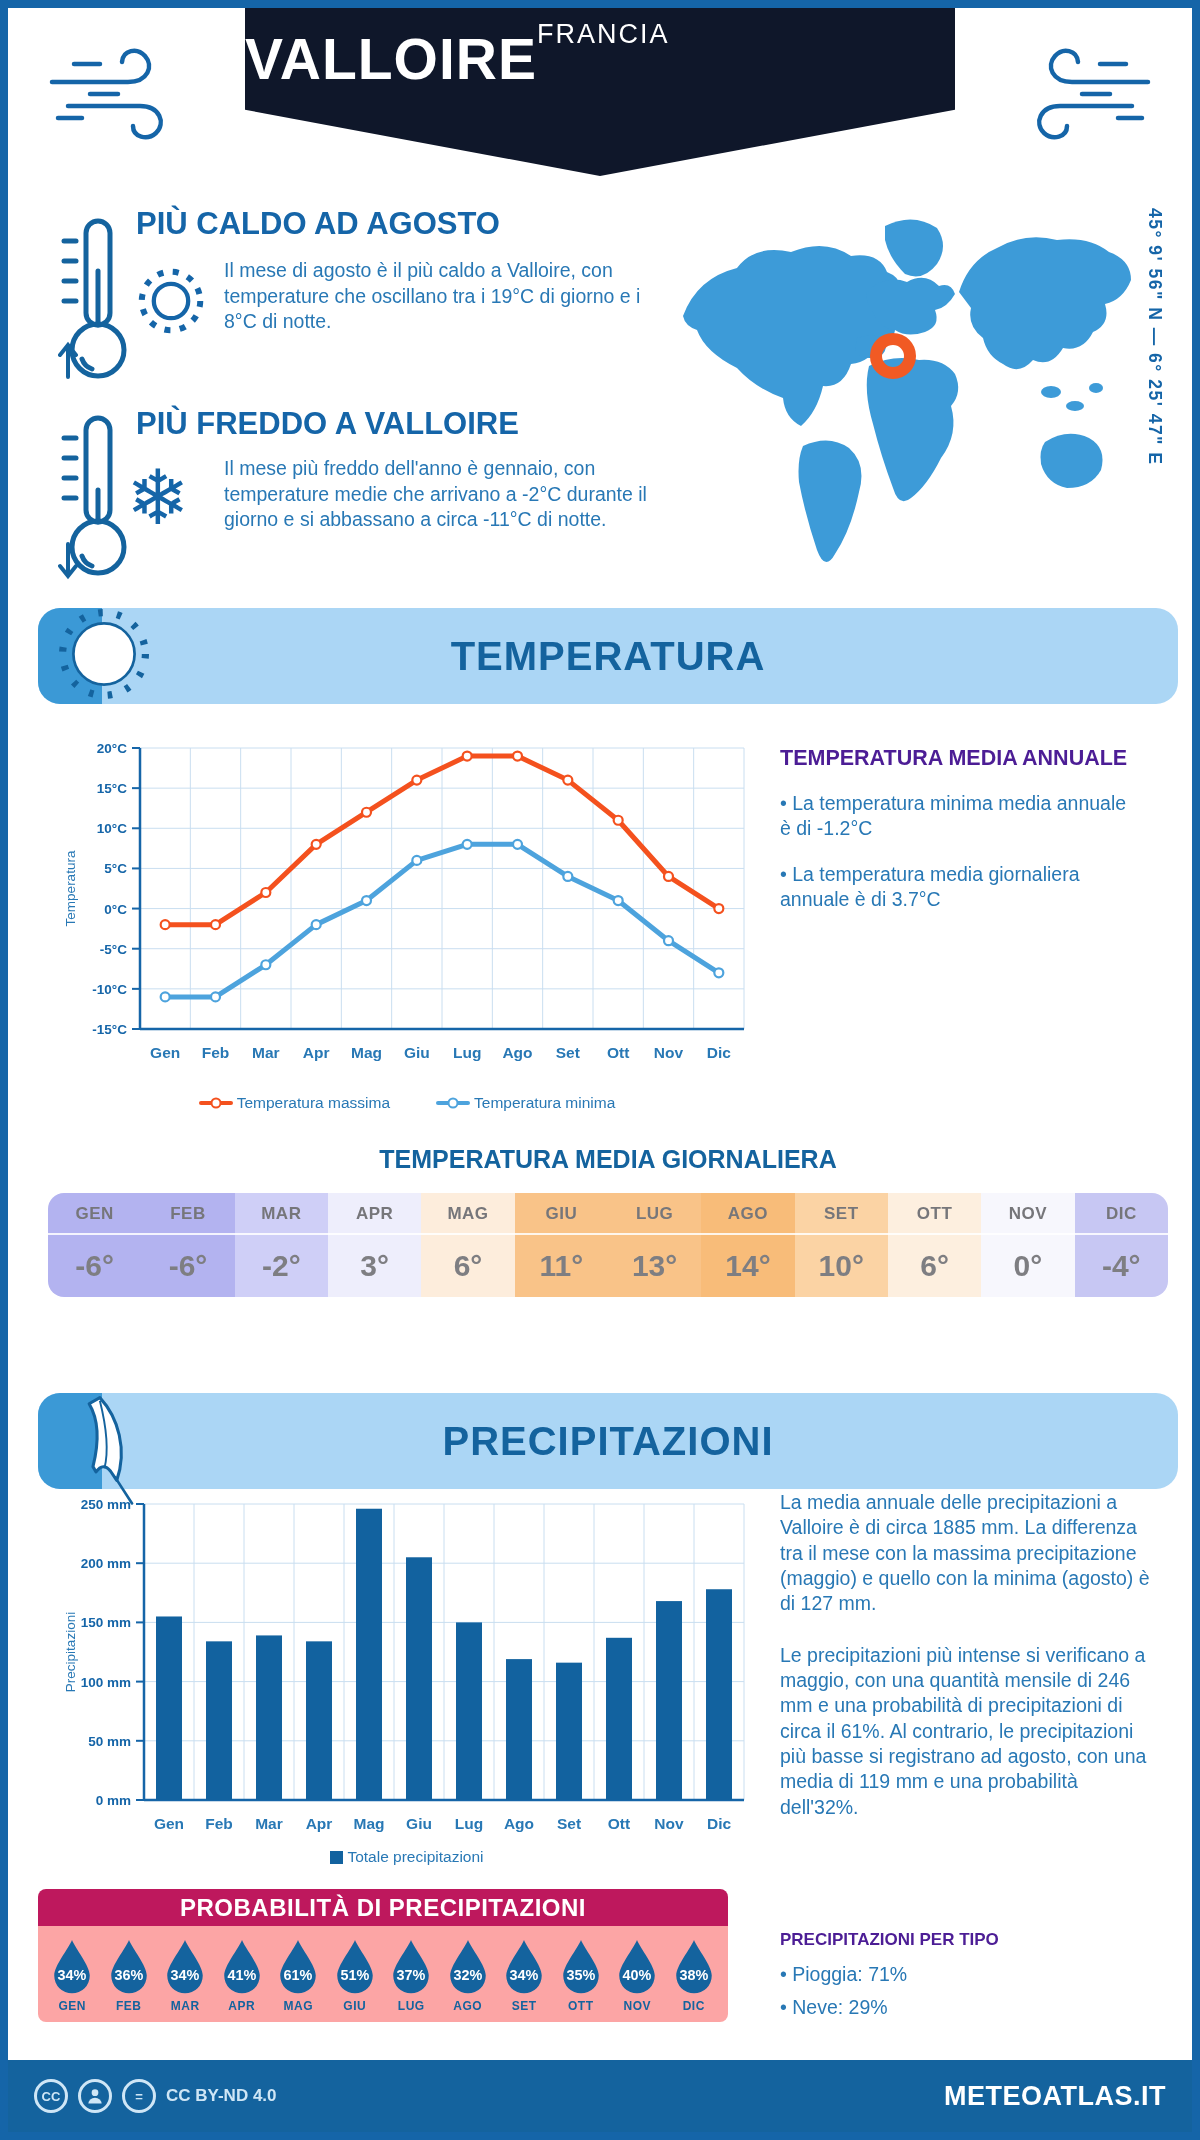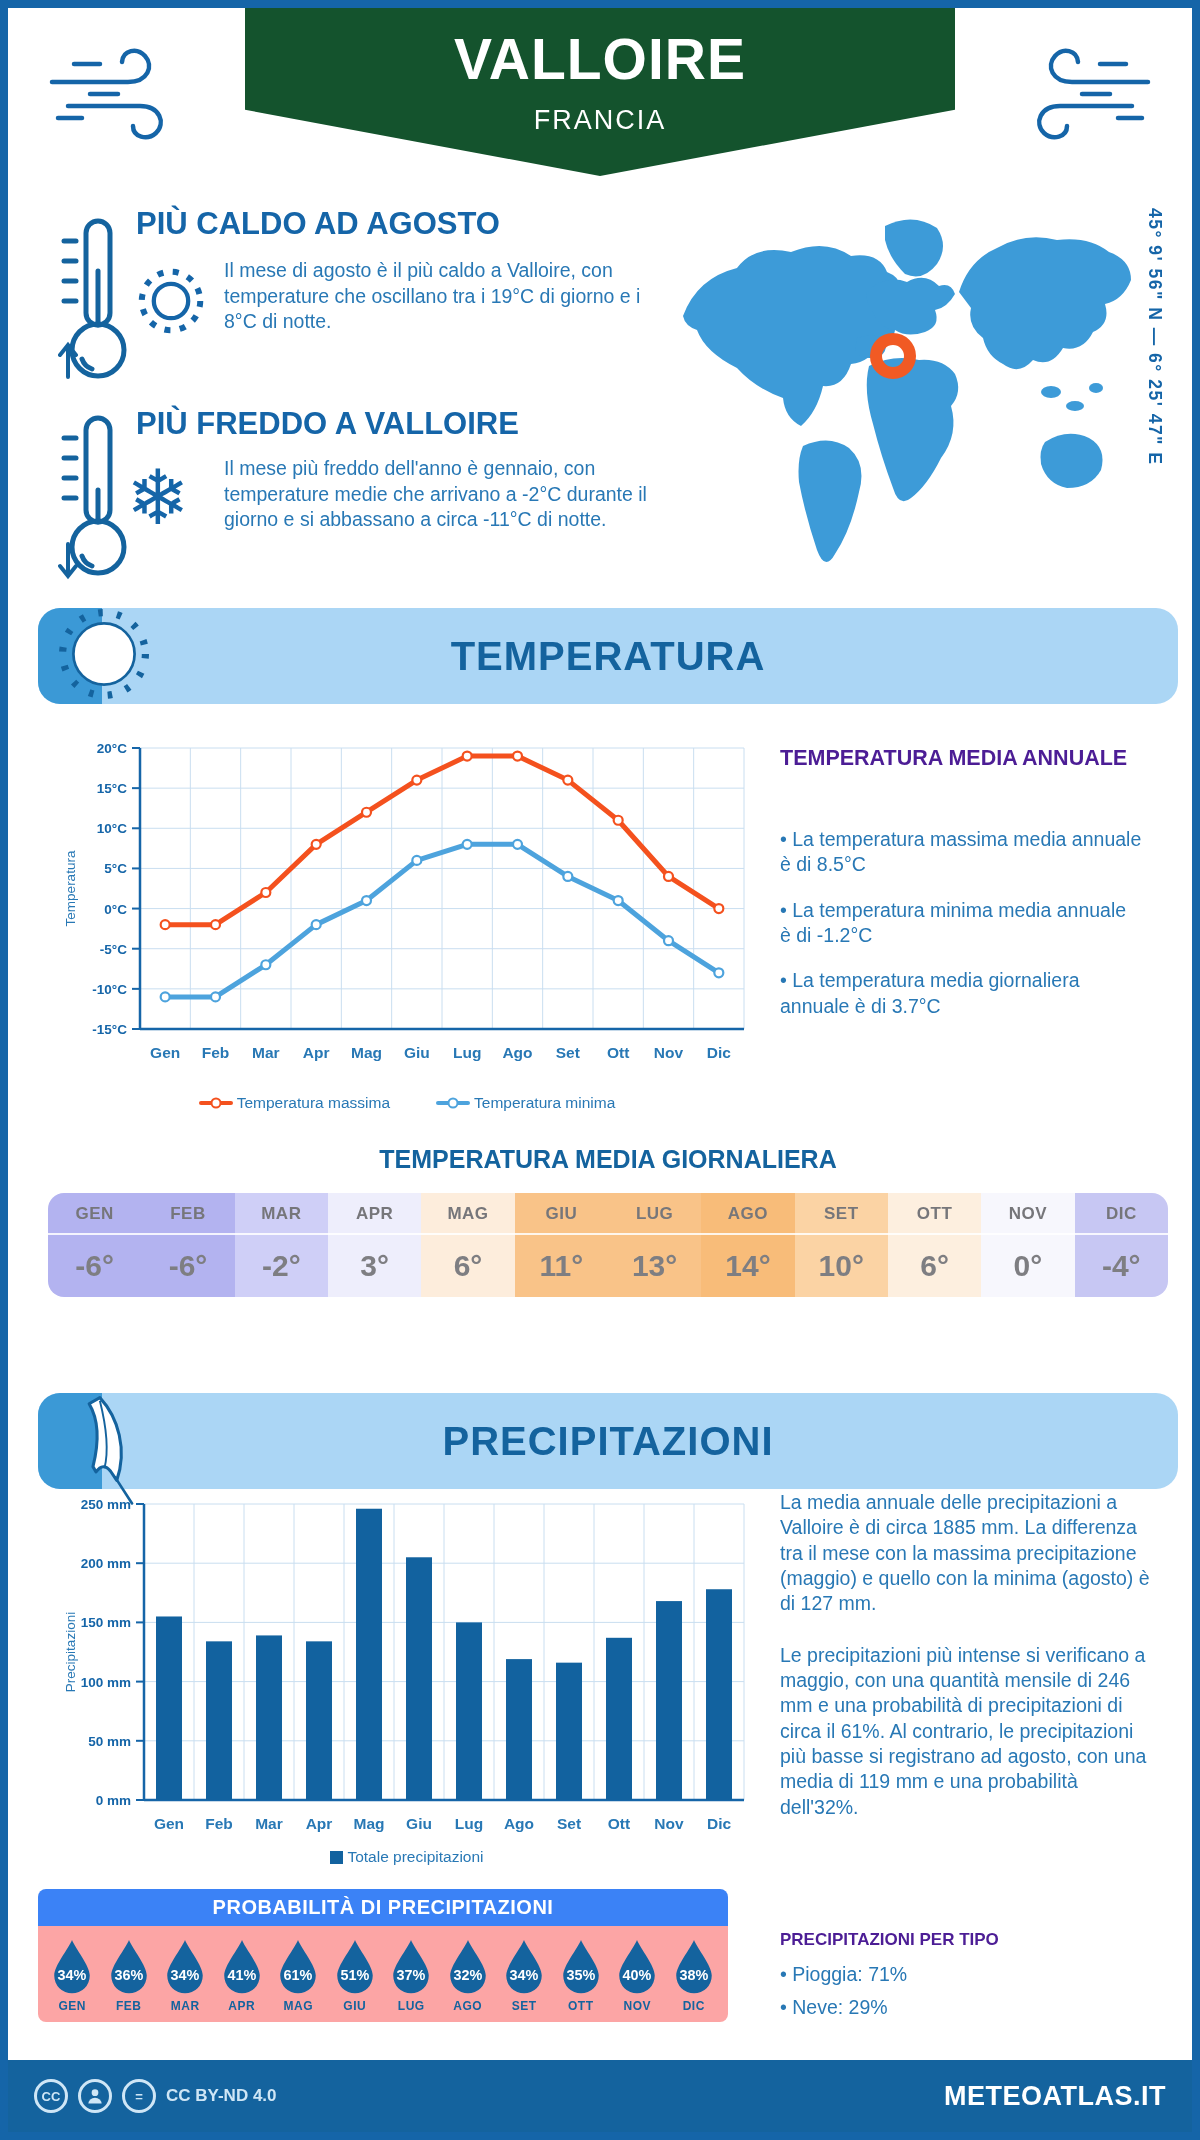--- a/index.html
+++ b/index.html
@@ -4,23 +4,23 @@
 <style>
   html,body{margin:0;padding:0}
   body{
     width:1200px;height:2140px;position:relative;background:#fff;
     border:8px solid #1565a8;box-sizing:border-box;overflow:hidden;
     font-family:"Liberation Sans",sans-serif;
   }
   .abs{position:absolute}
 
   
-  .banner{left:237px;top:-2px;width:710px;height:170px;background:#14532d;
+  .banner{left:237px;top:-2px;width:710px;height:170px;background:#0f172a;
     clip-path:polygon(0 0,100% 0,100% 61%,50% 100%,0 61%);
-    display:flex;flex-direction:column;align-items:center;color:#fff;z-index:2}
+    display:flex;color:#fff;z-index:2}
   .banner h1{margin:20px 0 0;font-size:57px;letter-spacing:1px;font-weight:700}
   .banner .sub{font-size:27px;margin-top:13px;letter-spacing:2px;font-weight:400}
 
   
   .hl-title{font-size:31px;font-weight:700;color:#1565a8;margin:0}
   .hl-text{font-size:19.5px;color:#2878b5;line-height:1.32;margin:0}
   .snow{font-size:76px;color:#1565a8;line-height:1}
 
   
   .coords{left:1136px;top:200px;height:345px;writing-mode:vertical-rl;
@@ -54,22 +54,22 @@
 
   
   .ttable{left:40px;top:1185px;width:1120px;display:flex;border-radius:16px;overflow:hidden}
   .tcol{flex:1;text-align:center}
   .tcol .m{height:40px;line-height:42px;font-weight:700;font-size:17px;color:#76767a;
     letter-spacing:.5px;border-bottom:2px solid rgba(255,255,255,.85)}
   .tcol .v{height:62px;line-height:62px;font-weight:700;font-size:30px;color:#7e7e82}
 
   
   .probbox{left:30px;top:1881px;width:690px;border-radius:8px;overflow:hidden}
-  .probhead{height:37px;background:#3b82f6;color:#fff;display:flex;align-items:center;
-    justify-content:center;font-size:20px;font-weight:700;letter-spacing:.5px}
+  .probhead{height:37px;background:#be185d;color:#fff;display:flex;align-items:center;
+    justify-content:center;font-size:24px;font-weight:700;letter-spacing:.5px}
   .probbody{background:#fca5a5;display:flex;padding:12px 6px 9px}
   .dropcell{flex:1;display:flex;flex-direction:column;align-items:center}
   .dropcell .lbl{font-size:12px;font-weight:700;color:#14639e;margin-top:5px;letter-spacing:.5px}
 
   
   .footer{left:0;right:0;bottom:0;height:72px;background:#14639e;display:flex;
     align-items:center;justify-content:space-between;padding:0 26px;box-sizing:border-box}
   .cc{display:flex;align-items:center;gap:10px;color:#cfe6f6;font-weight:700;font-size:17px}
   .ccircle{width:34px;height:34px;border-radius:50%;border:3px solid #cfe6f6;display:flex;
     align-items:center;justify-content:center;font-size:13px;font-weight:700;box-sizing:border-box}
@@ -259,21 +259,20 @@
       <span>Temperatura massima</span>
     </span>
     <span class="item">
       <span class="lmark" style="background: rgb(77, 163, 221); color: rgb(77, 163, 221);"></span>
       <span>Temperatura minima</span>
     </span>
   </div>
 
 <aside class="abs aside" style="left:772px;top:738px;width:362px">
   <h3>TEMPERATURA MEDIA ANNUALE</h3>
-  <p style="margin-top:56px">• La temperatura massima media annuale è di 8.5°C</p>
   <p>• La temperatura minima media annuale è di -1.2°C</p>
   <p>• La temperatura media giornaliera annuale è di 3.7°C</p>
 </aside>
 
 <div class="abs daily-title">TEMPERATURA MEDIA GIORNALIERA</div>
 <div id="tempTable" class="abs ttable">
     <div class="tcol" style="background: rgb(179, 179, 240);">
       <div class="m">GEN</div>
       <div class="v">-6°</div>
     </div>

